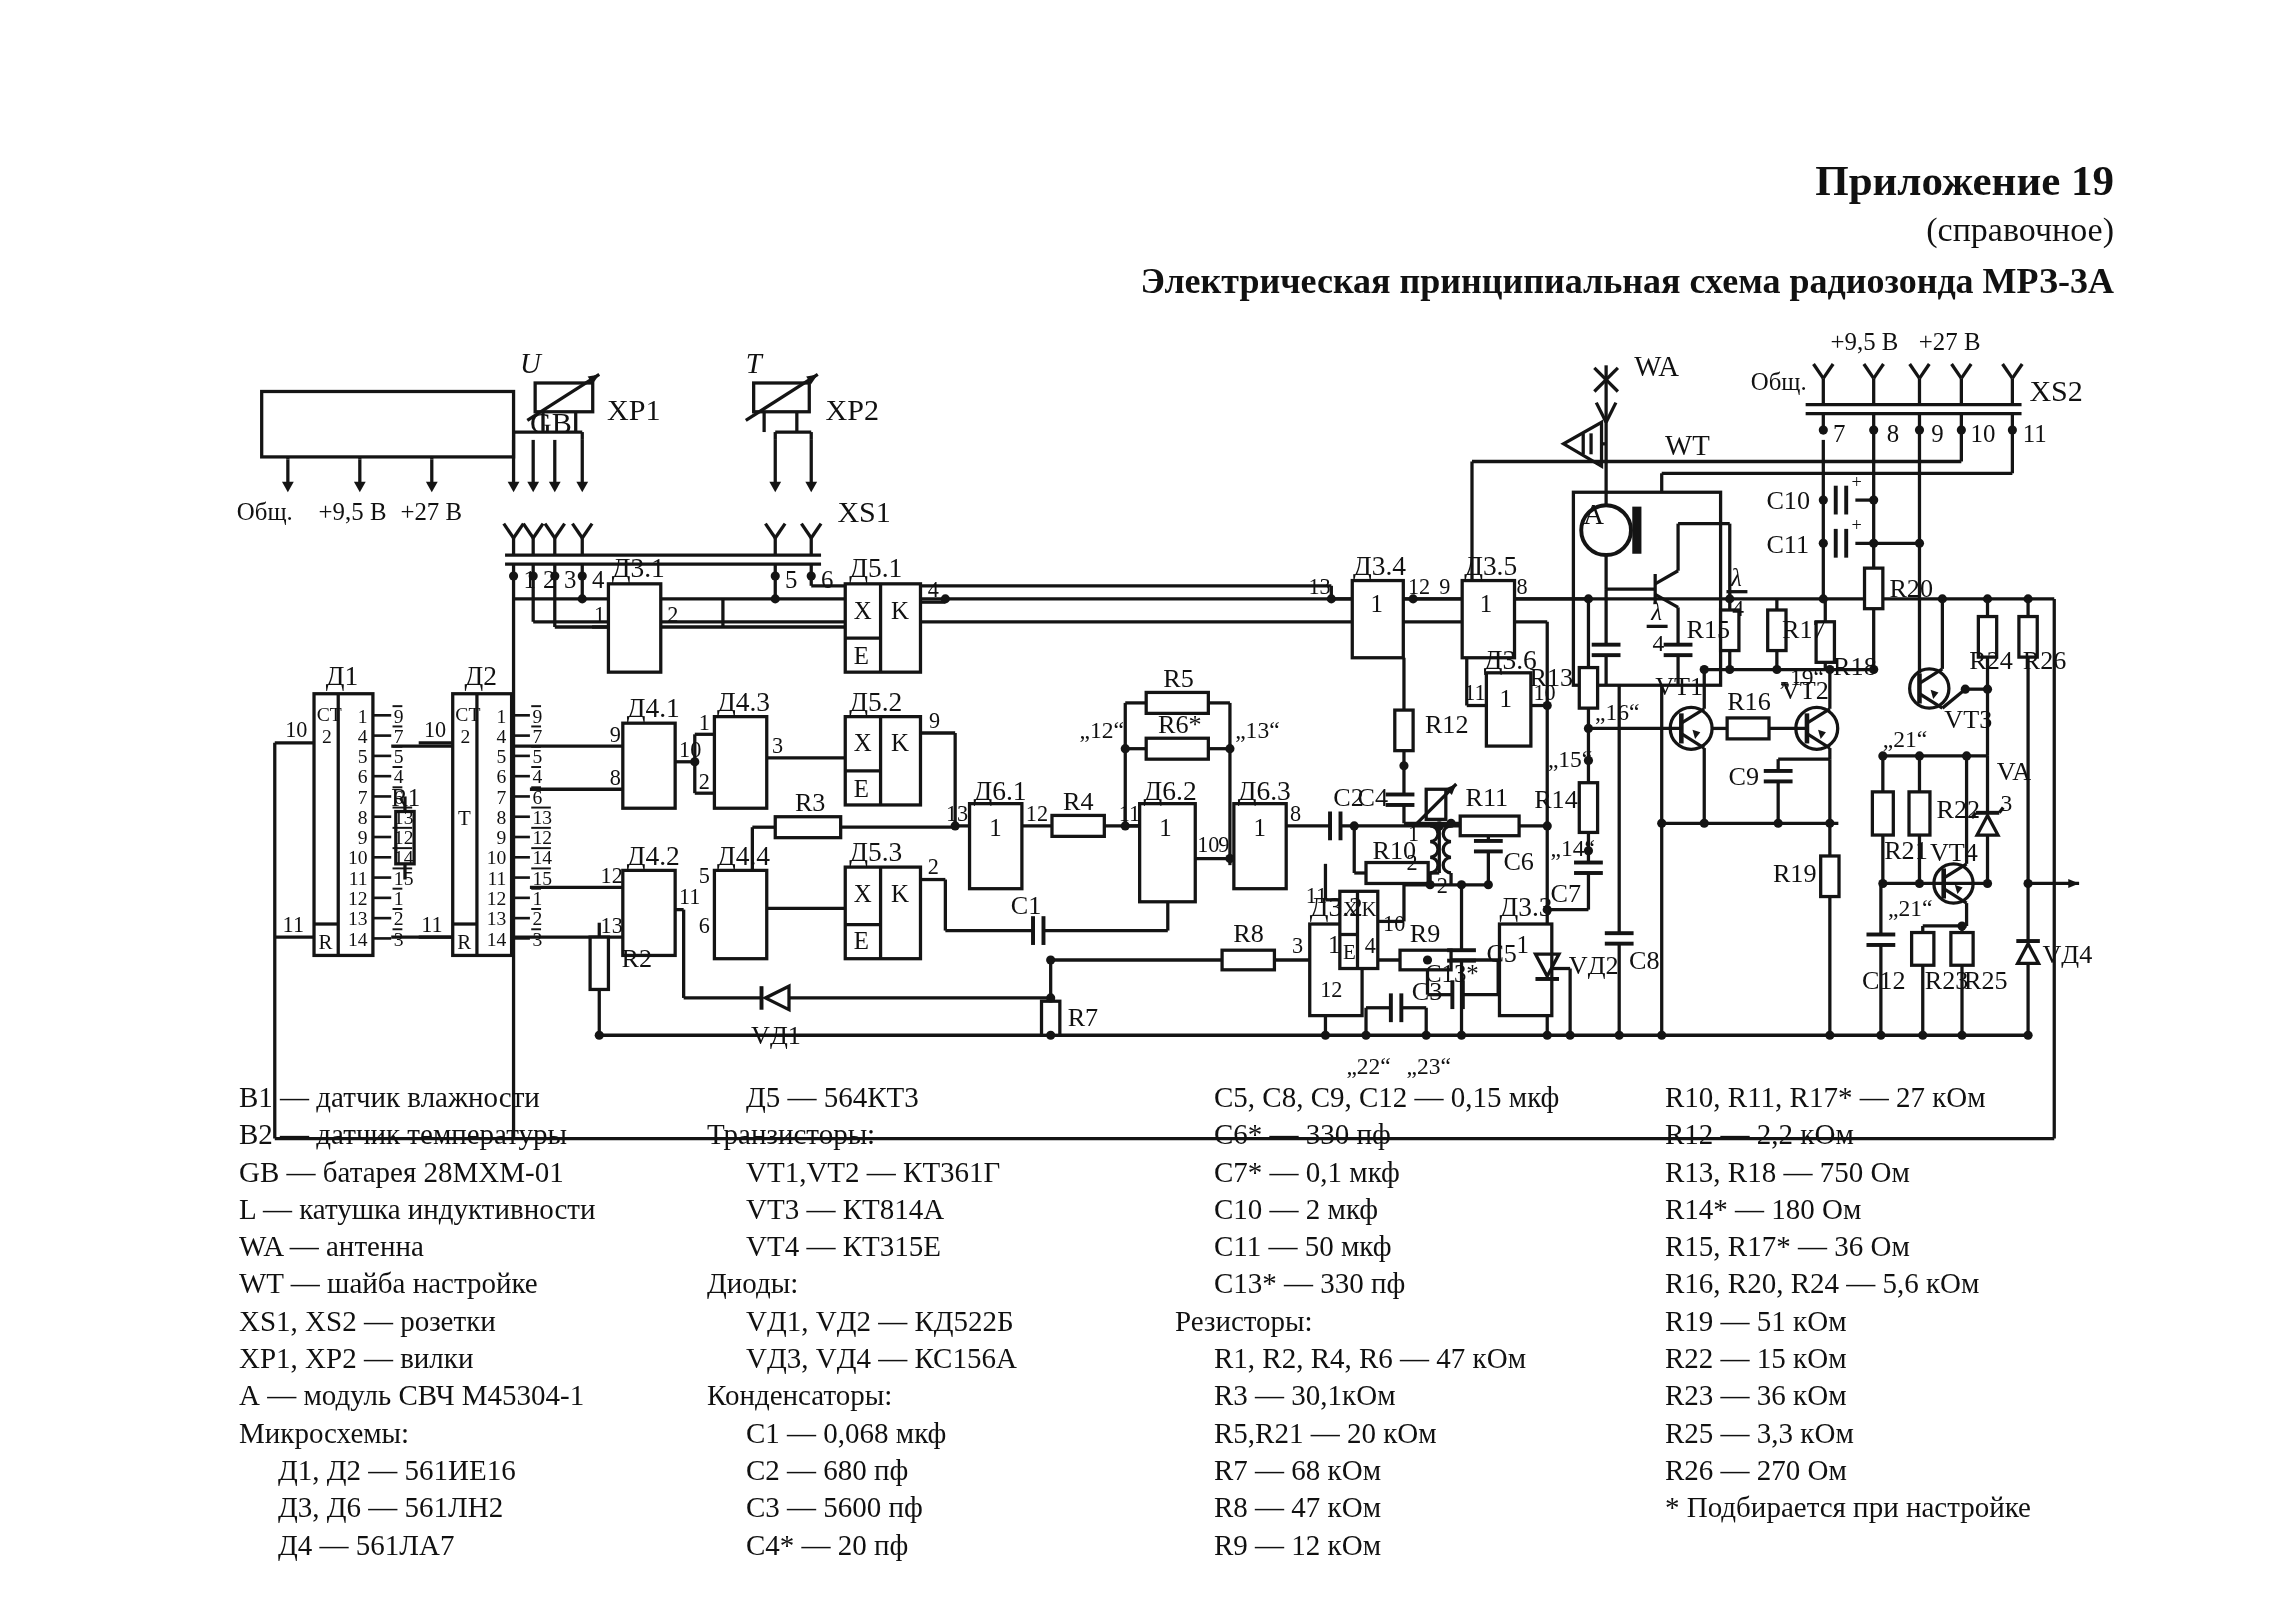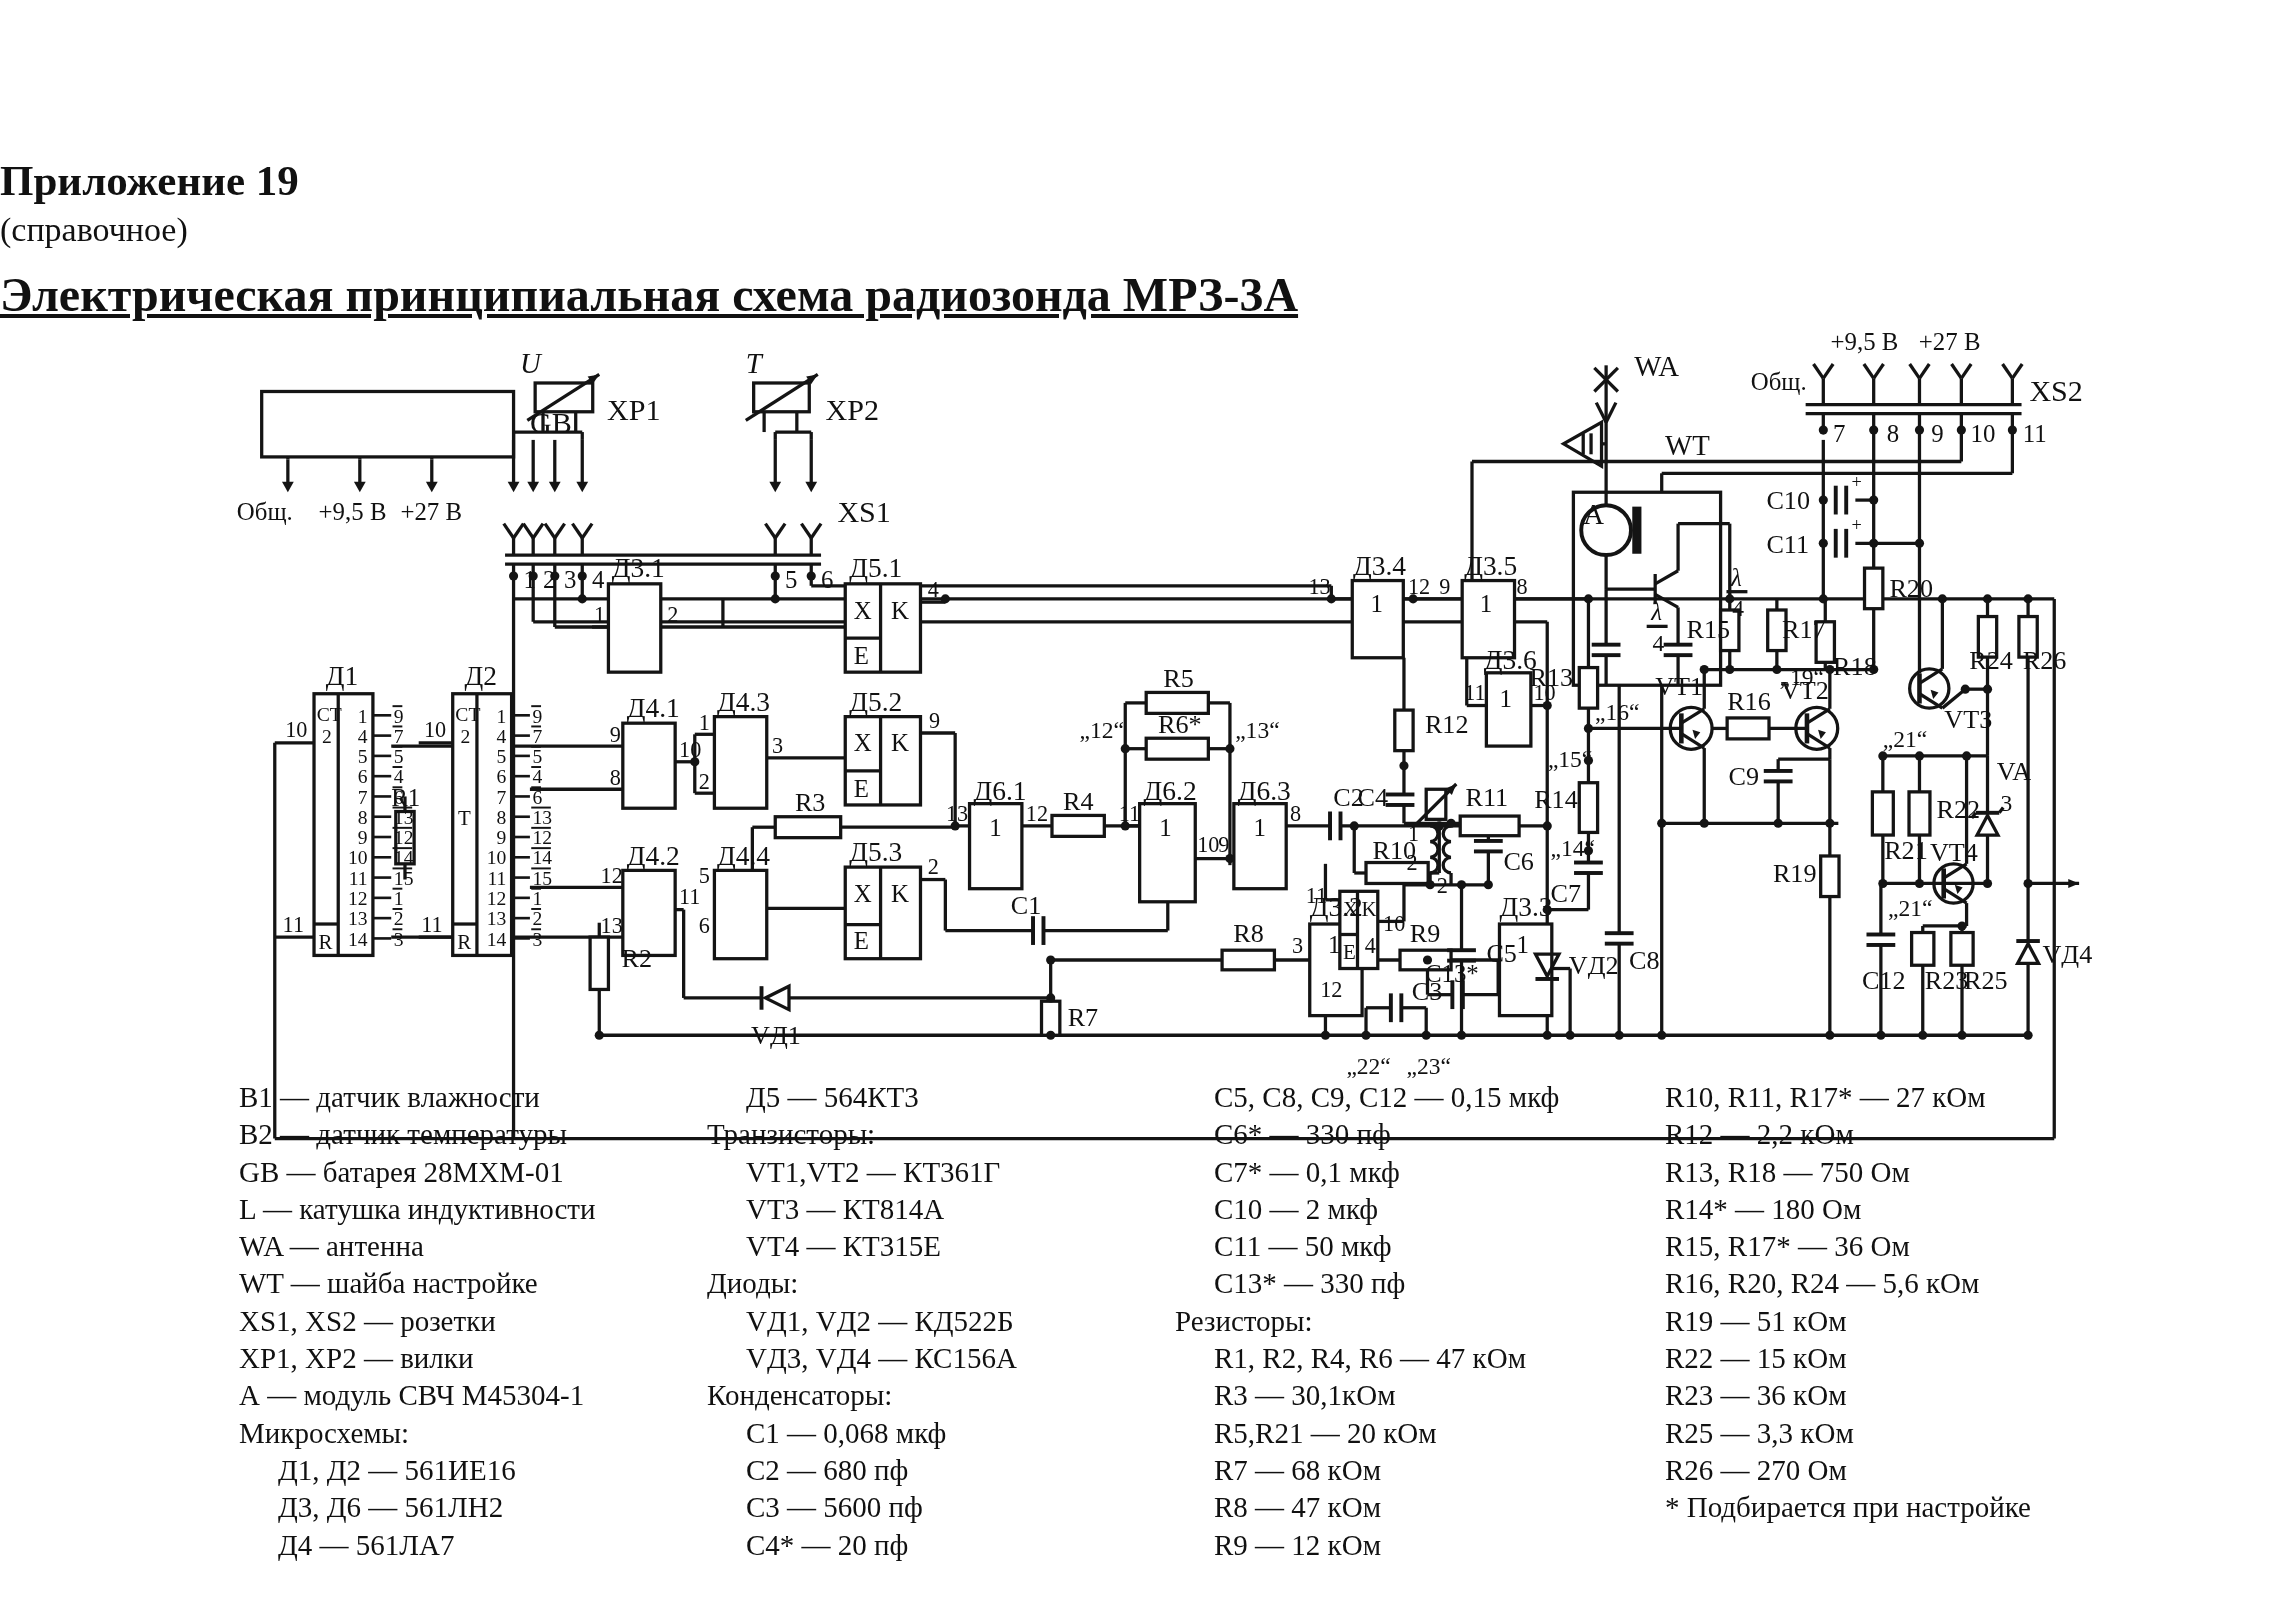--- a/index.html
+++ b/index.html
@@ -1,21 +1,21 @@
 <!DOCTYPE html>
 <html style="font-size:10.5px"><head>
 <meta charset="utf-8">
 <style>
   html,body{margin:0;padding:0;background:#fff;}
   body{width:2295px;height:1623px;position:relative;overflow:hidden;
        font-family:"Liberation Serif",serif;color:#111;}
-  .hdr{position:absolute;left:0;width:2114px;text-align:left;}
+  .hdr{position:absolute;left:0;width:2114px;text-align:right;}
   #h1{top:156px;font-size:43px;font-weight:bold;}
   #h2{top:211px;font-size:34px;}
-  #h3{top:267px;font-size:48px;font-weight:bold;text-decoration:underline;}
+  #h3{top:260px;font-size:36px;font-weight:bold;}
   #schematic{position:absolute;left:0;top:0;width:2295px;height:1623px;}
   .pl{position:absolute;font-size:29px;white-space:pre;}
   svg text{font-family:"Liberation Serif",serif;fill:#111;}
 </style>
 </head>
 <body>
 
 <div class="hdr" id="h1">Приложение 19</div>
 <div class="hdr" id="h2">(справочное)</div>
 <div class="hdr" id="h3">Электрическая принципиальная схема радиозонда МРЗ-3А</div>

